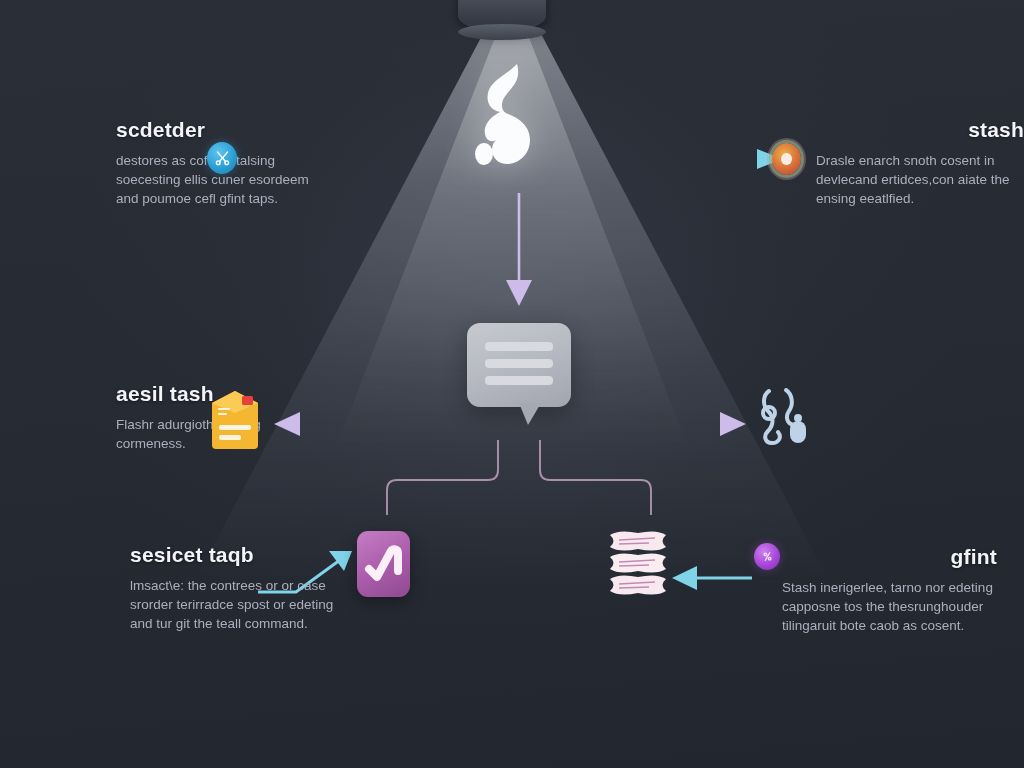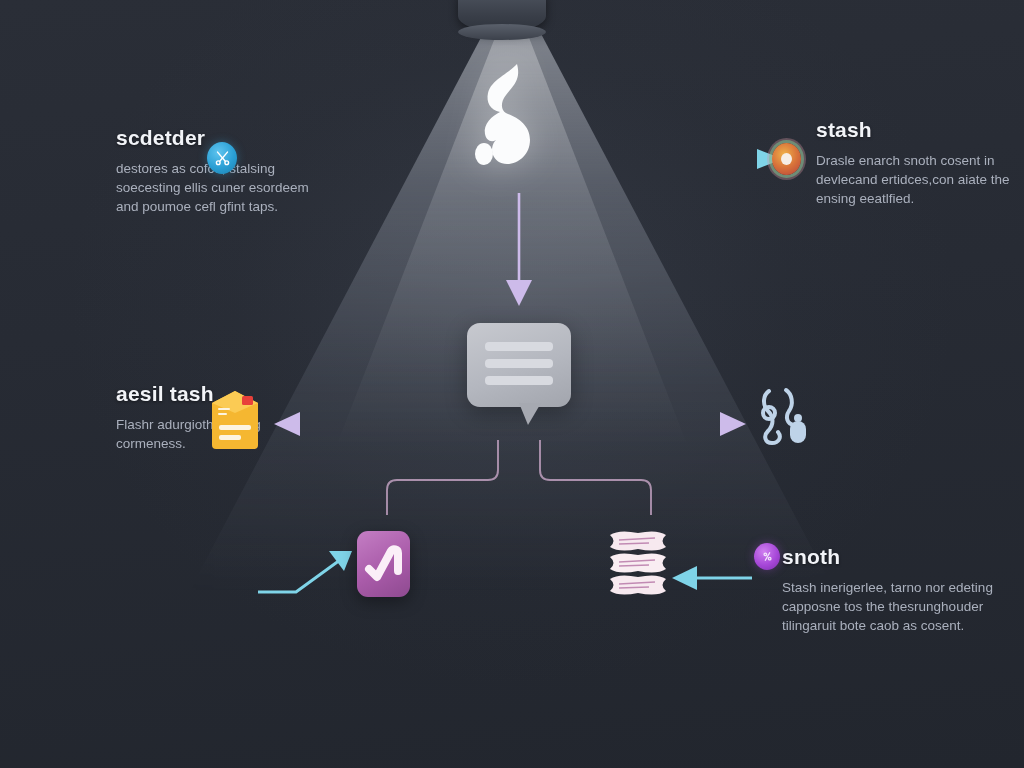--- a/index.html
+++ b/index.html
@@ -111,21 +111,21 @@
     text-shadow: 0 1px 3px rgba(0,0,0,0.5);
   }
   .node .body {
     font-size: 13.5px;
     line-height: 19px;
     color: #aab0bd;
     margin: 0;
     max-width: 215px;
     filter: blur(0.25px);
   }
-  .node.right .title { padding-left: 0; }
+  .node.right .title { padding-left: 0; text-align: right; }
 
   .head-row { display: flex; align-items: center; gap: 9px; }
 
   
   .badge {
     width: 30px; height: 32px;
     border-radius: 50%;
     flex: 0 0 auto;
     position: relative;
     display: flex;
@@ -251,21 +251,21 @@
     </g>
   </svg>
 
   <div class="bubble">
     <div class="bubble-line l1"></div>
     <div class="bubble-line l2"></div>
     <div class="bubble-line l3"></div>
   </div>
   <div class="bubble-tail"></div>
 
-  <div class="node" style="left:116px; top:118px;margin-top:8px;">
+  <div class="node" style="left:116px; top:118px;">
     <div class="head-row">
       <div class="title">scdetder</div>
     </div>
     <div class="body">destores as cofce, stalsing soecesting ellis cuner esordeem and poumoe cefl gfint taps.</div>
   </div>
   <div class="badge badge-scissors" style="position:absolute; left:207px; top:142px;">
     <svg width="17" height="17" viewBox="0 0 24 24" fill="none" stroke="#ffffff" stroke-width="2" stroke-linecap="round">
       <circle cx="6" cy="18" r="2.6"></circle>
         <circle cx="18" cy="18" r="2.6"></circle>
       <line x1="7.8" y1="16.2" x2="19" y2="3"></line>
@@ -301,29 +301,31 @@
     <g fill="none" stroke="#bed3e8" stroke-width="4" stroke-linecap="round">
       <path d="M13 8 C7 12 6 22 12 28 C18 34 18 42 12 48 C7 53 9 60 16 60 C23 60 26 54 22 49"></path>
       <path d="M30 7 C36 11 38 21 33 28 C29 34 31 41 38 42"></path>
     </g>
     <circle cx="13" cy="30" r="6" fill="none" stroke="#bed3e8" stroke-width="4"></circle>
     <rect x="34" y="38" width="16" height="22" rx="8" fill="#bed3e8"></rect>
     <circle cx="42" cy="35" r="4" fill="#bed3e8"></circle>
   </svg>
 
   <div class="node" style="left:130px; top:543px;">
+    <div class="title">sesicet taqb</div>
+    <div class="body">lmsact\e: the contrees or or case srorder terirradce spost or edeting and tur git the teall command.</div>
   </div>
   <div class="card-purple">
     <svg width="53" height="66" viewBox="0 0 53 66">
       <path d="M12 38 L20 46 L34 20 C36 17 41 18 41 22 L41 40" fill="none" stroke="#fbeff8" stroke-width="8" stroke-linecap="round" stroke-linejoin="round"></path>
     </svg>
   </div>
 
   <div class="node right" style="left:782px; top:545px;">
-    <div class="title">snoth</div>
+    <div class="title">gfint</div>
     <div class="body">Stash inerigerlee, tarno nor edeting capposne tos the thesrunghouder tilingaruit bote caob as cosent.</div>
   </div>
   <div class="badge badge-purple" style="position:absolute; left:754px; top:543px; width:26px; height:27px;">
     <svg width="13" height="13" viewBox="0 0 24 24" fill="none" stroke="#f3e4fb" stroke-width="2.4" stroke-linecap="round">
       <path d="M8 19 L16 5"></path>
         <circle cx="8" cy="8" r="2.4"></circle>
         <circle cx="16" cy="16" r="2.4"></circle>
     </svg>
   </div>
   <svg class="stack" viewBox="0 0 62 70">

